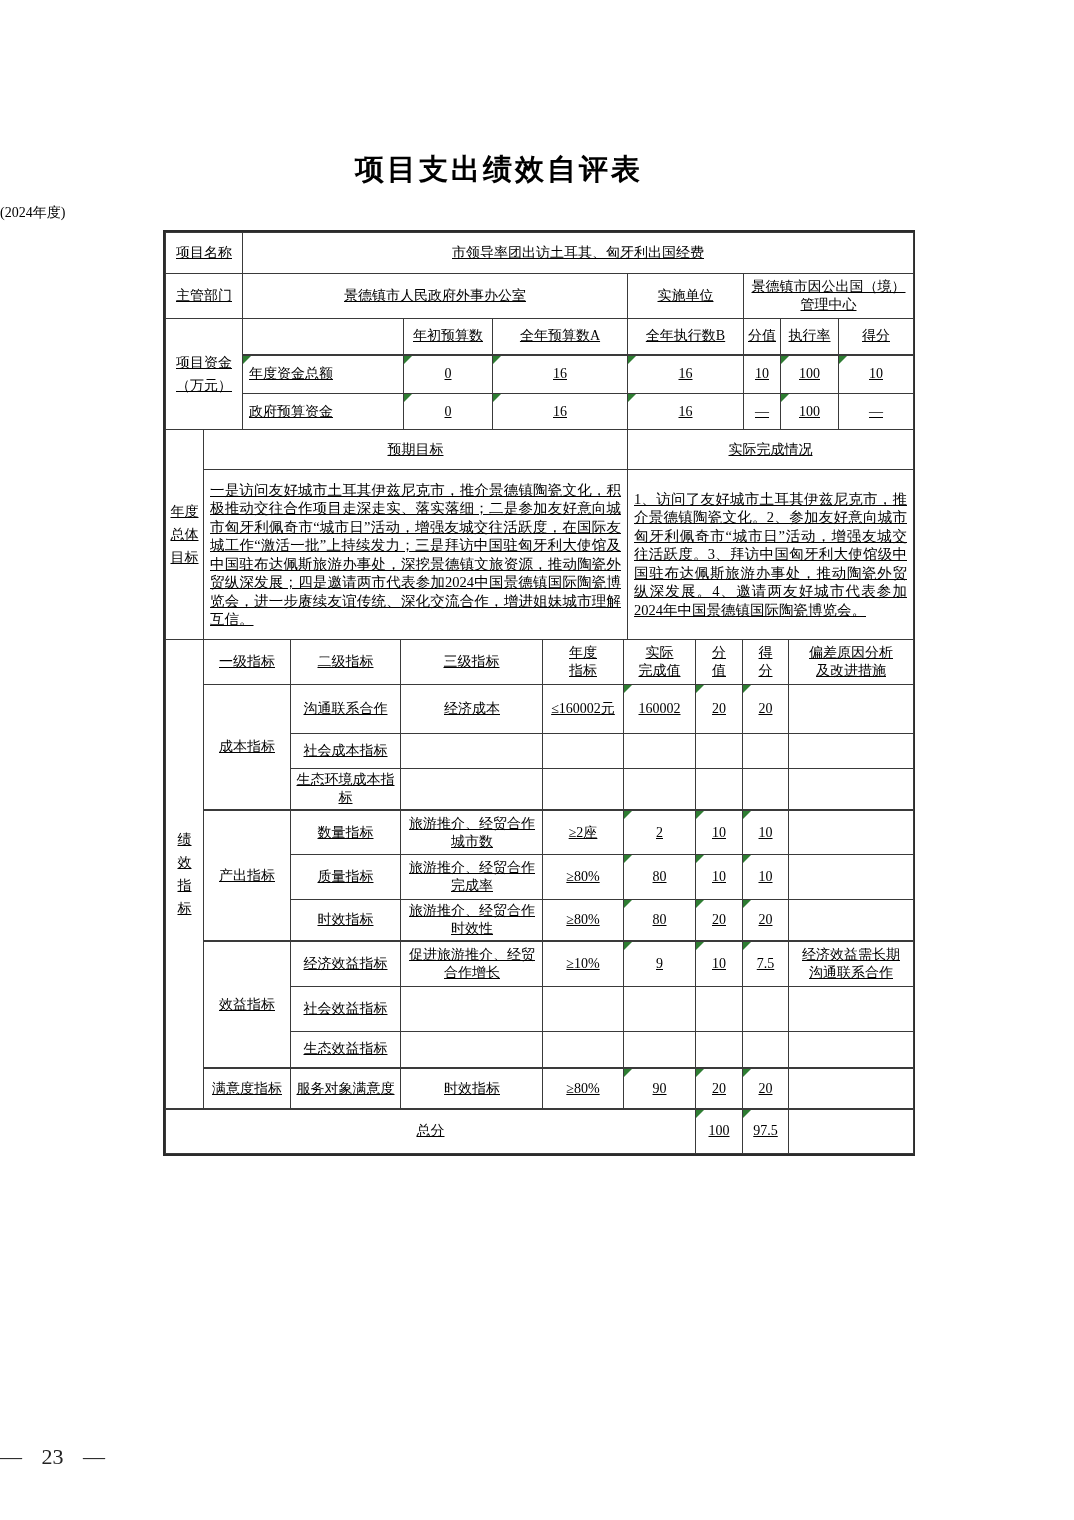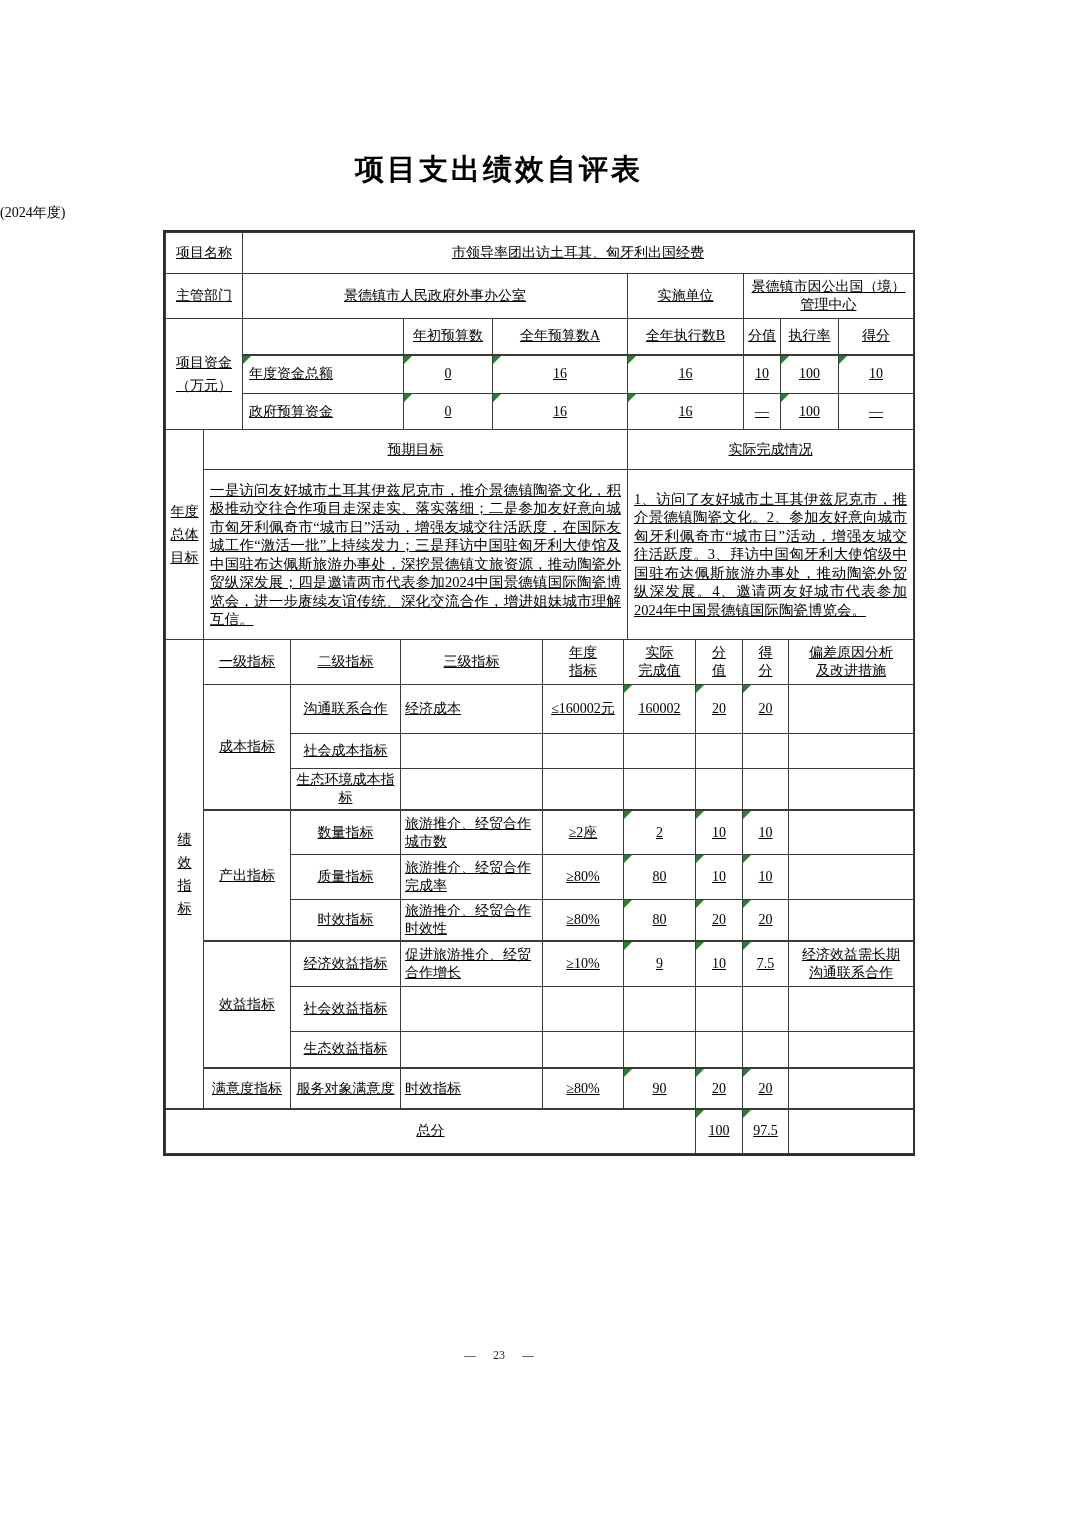--- a/index.html
+++ b/index.html
@@ -9,29 +9,29 @@
          font-size:29px;font-weight:bold;letter-spacing:3px;}
   .subtitle{position:absolute;top:204px;left:0;width:100%;text-align:left;font-size:14px;}
   .stack{position:absolute;left:163px;top:230px;width:748px;border:2px solid #2b2b2b;text-decoration:underline;}
   table.tbl{border-collapse:collapse;table-layout:fixed;width:748px;}
   table.tbl + table.tbl{margin-top:-1px;}
   td{border:1px solid #3a3a3a;position:relative;box-sizing:border-box;
      white-space:pre-line;font-size:14px;line-height:1.28;padding:2px 3px;
      vertical-align:middle;overflow:hidden;}
   .c{text-align:center;}
   .l{text-align:left;padding-left:6px;}
-  .l3{text-align:left;padding-left:4px;margin-top:17px;}
+  .l3{text-align:center;padding-left:4px;margin-top:17px;}
   .j{text-align:justify;padding:2px 6px;line-height:18.5px;font-size:14.5px;vertical-align:middle;}
   .vlab{text-align:center;line-height:1.65;}
   .bb2{border-bottom-width:2px;}
   .bt2{border-top-width:2px;}
   .gm{position:absolute;top:0;left:0;width:0;height:0;
       border-top:8px solid #2e7d32;border-right:8px solid transparent;}
-  .pageno{position:absolute;top:1348px;left:0;width:100%;text-align:center;
-          font-size:12px;word-spacing:14px;color:#222;}
+  .pageno{position:absolute;top:1444px;left:0;width:100%;
+          font-size:22px;word-spacing:14px;color:#222;}
 </style>
 </head>
 <body>
 
 <div class="page">
 
   <div class="title">项目支出绩效自评表</div>
   <div class="subtitle">(2024年度)</div>
 
   <div class="stack">

